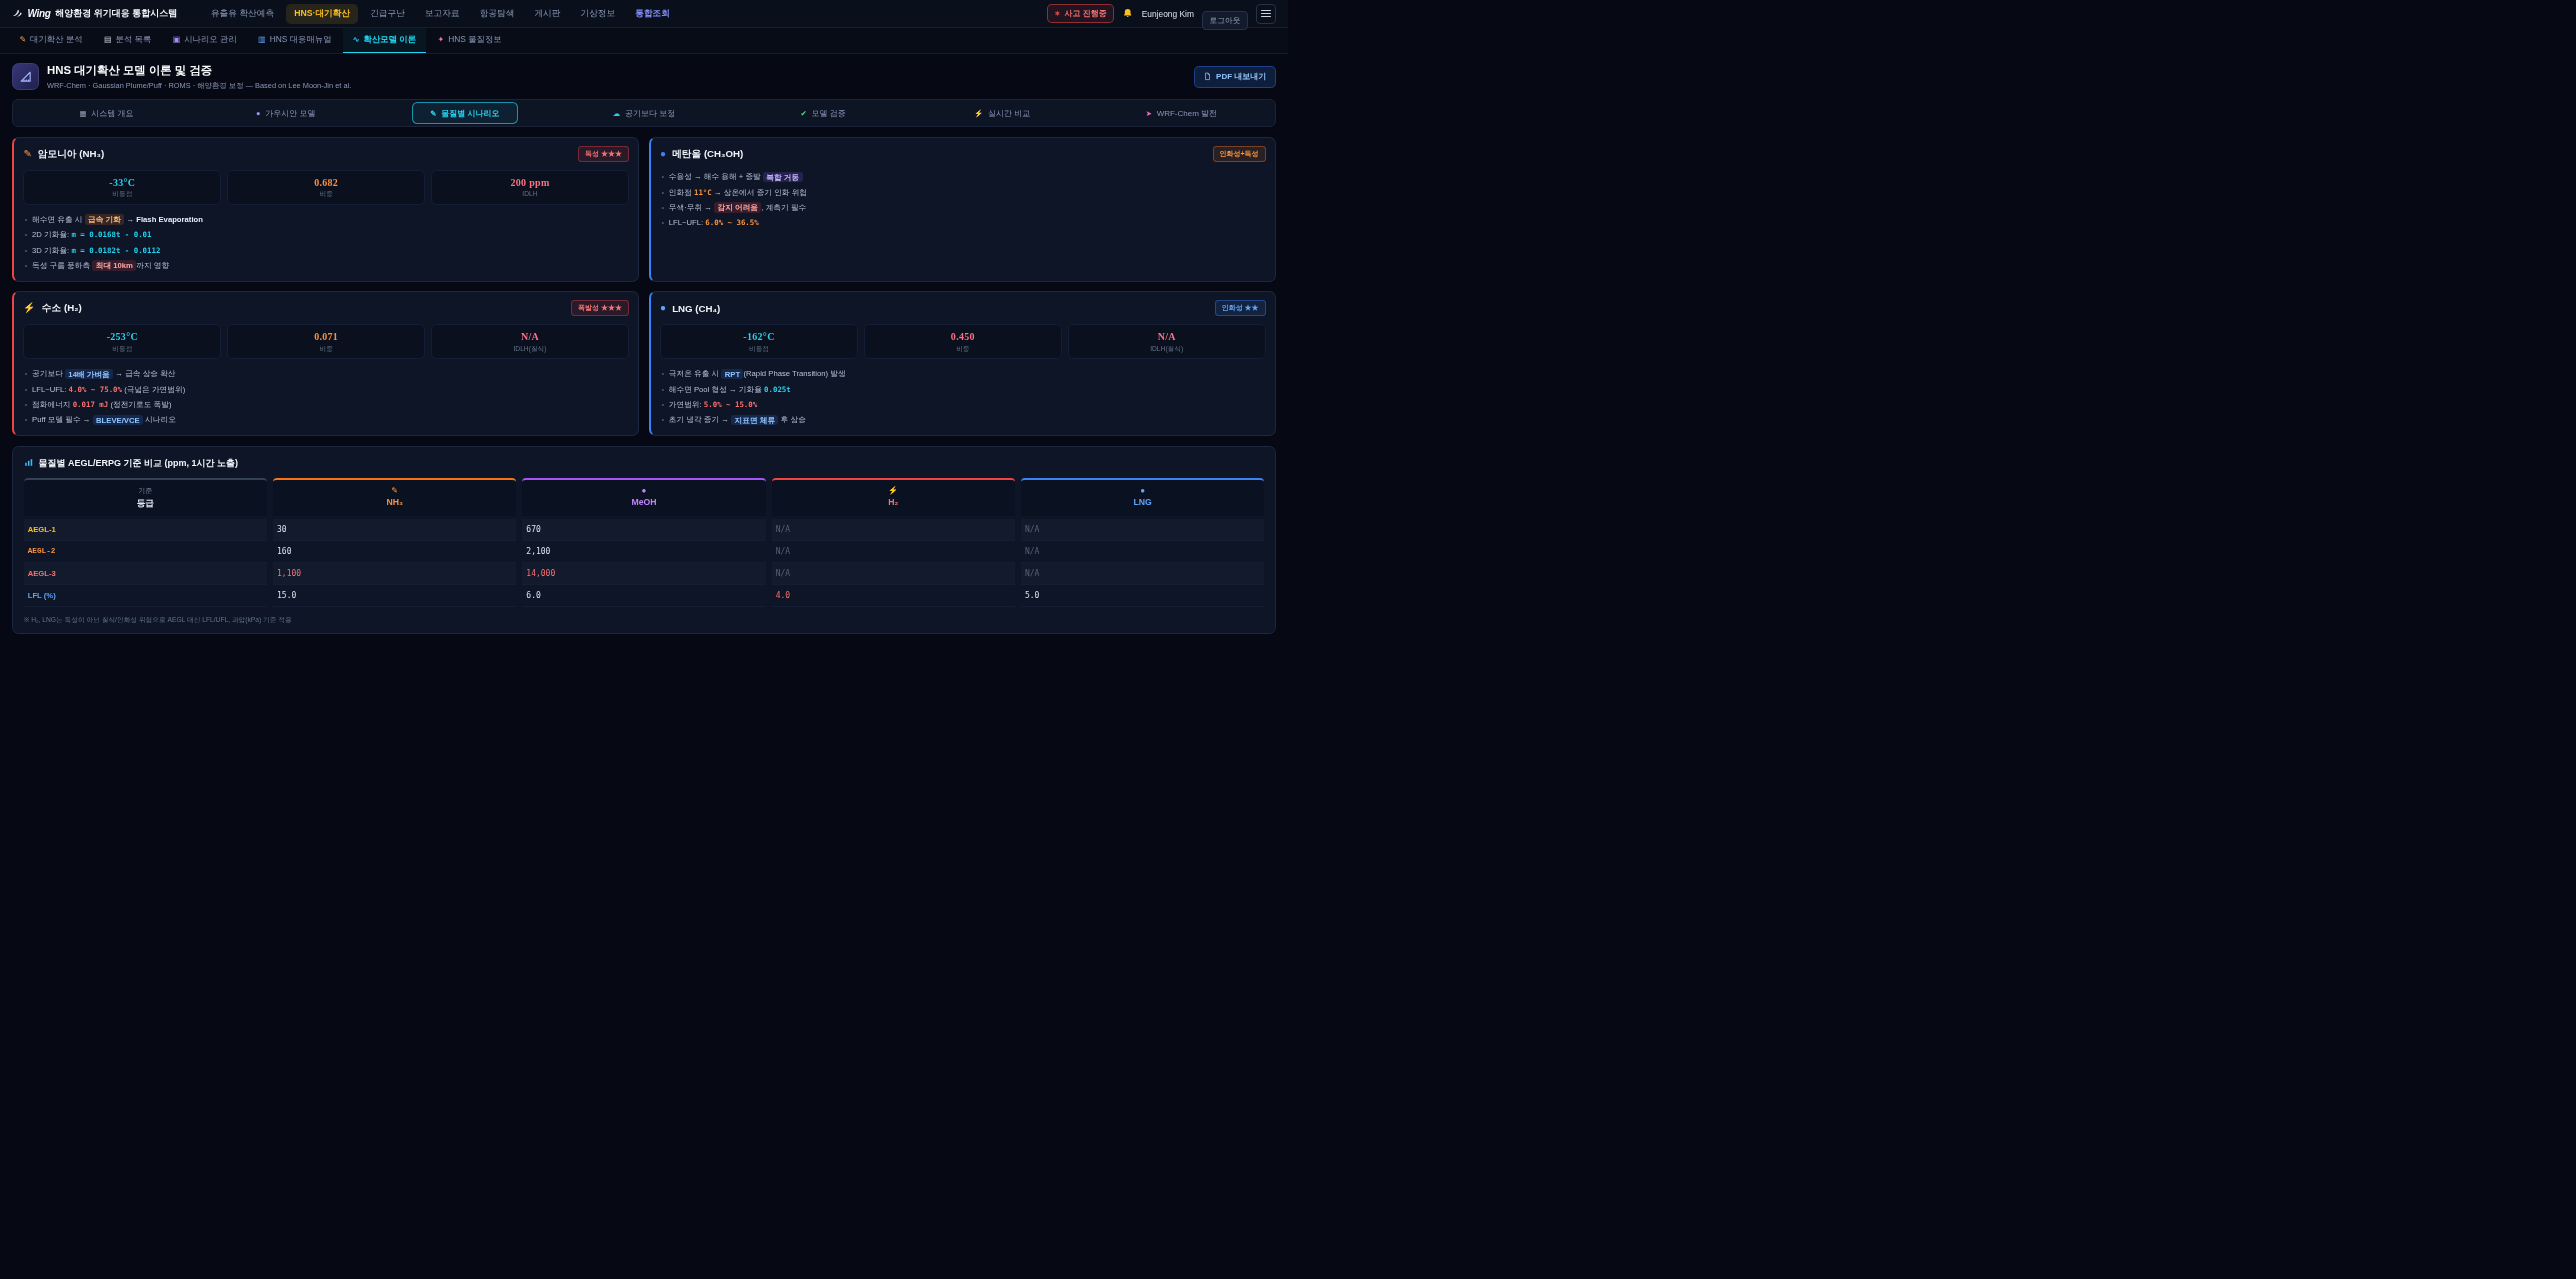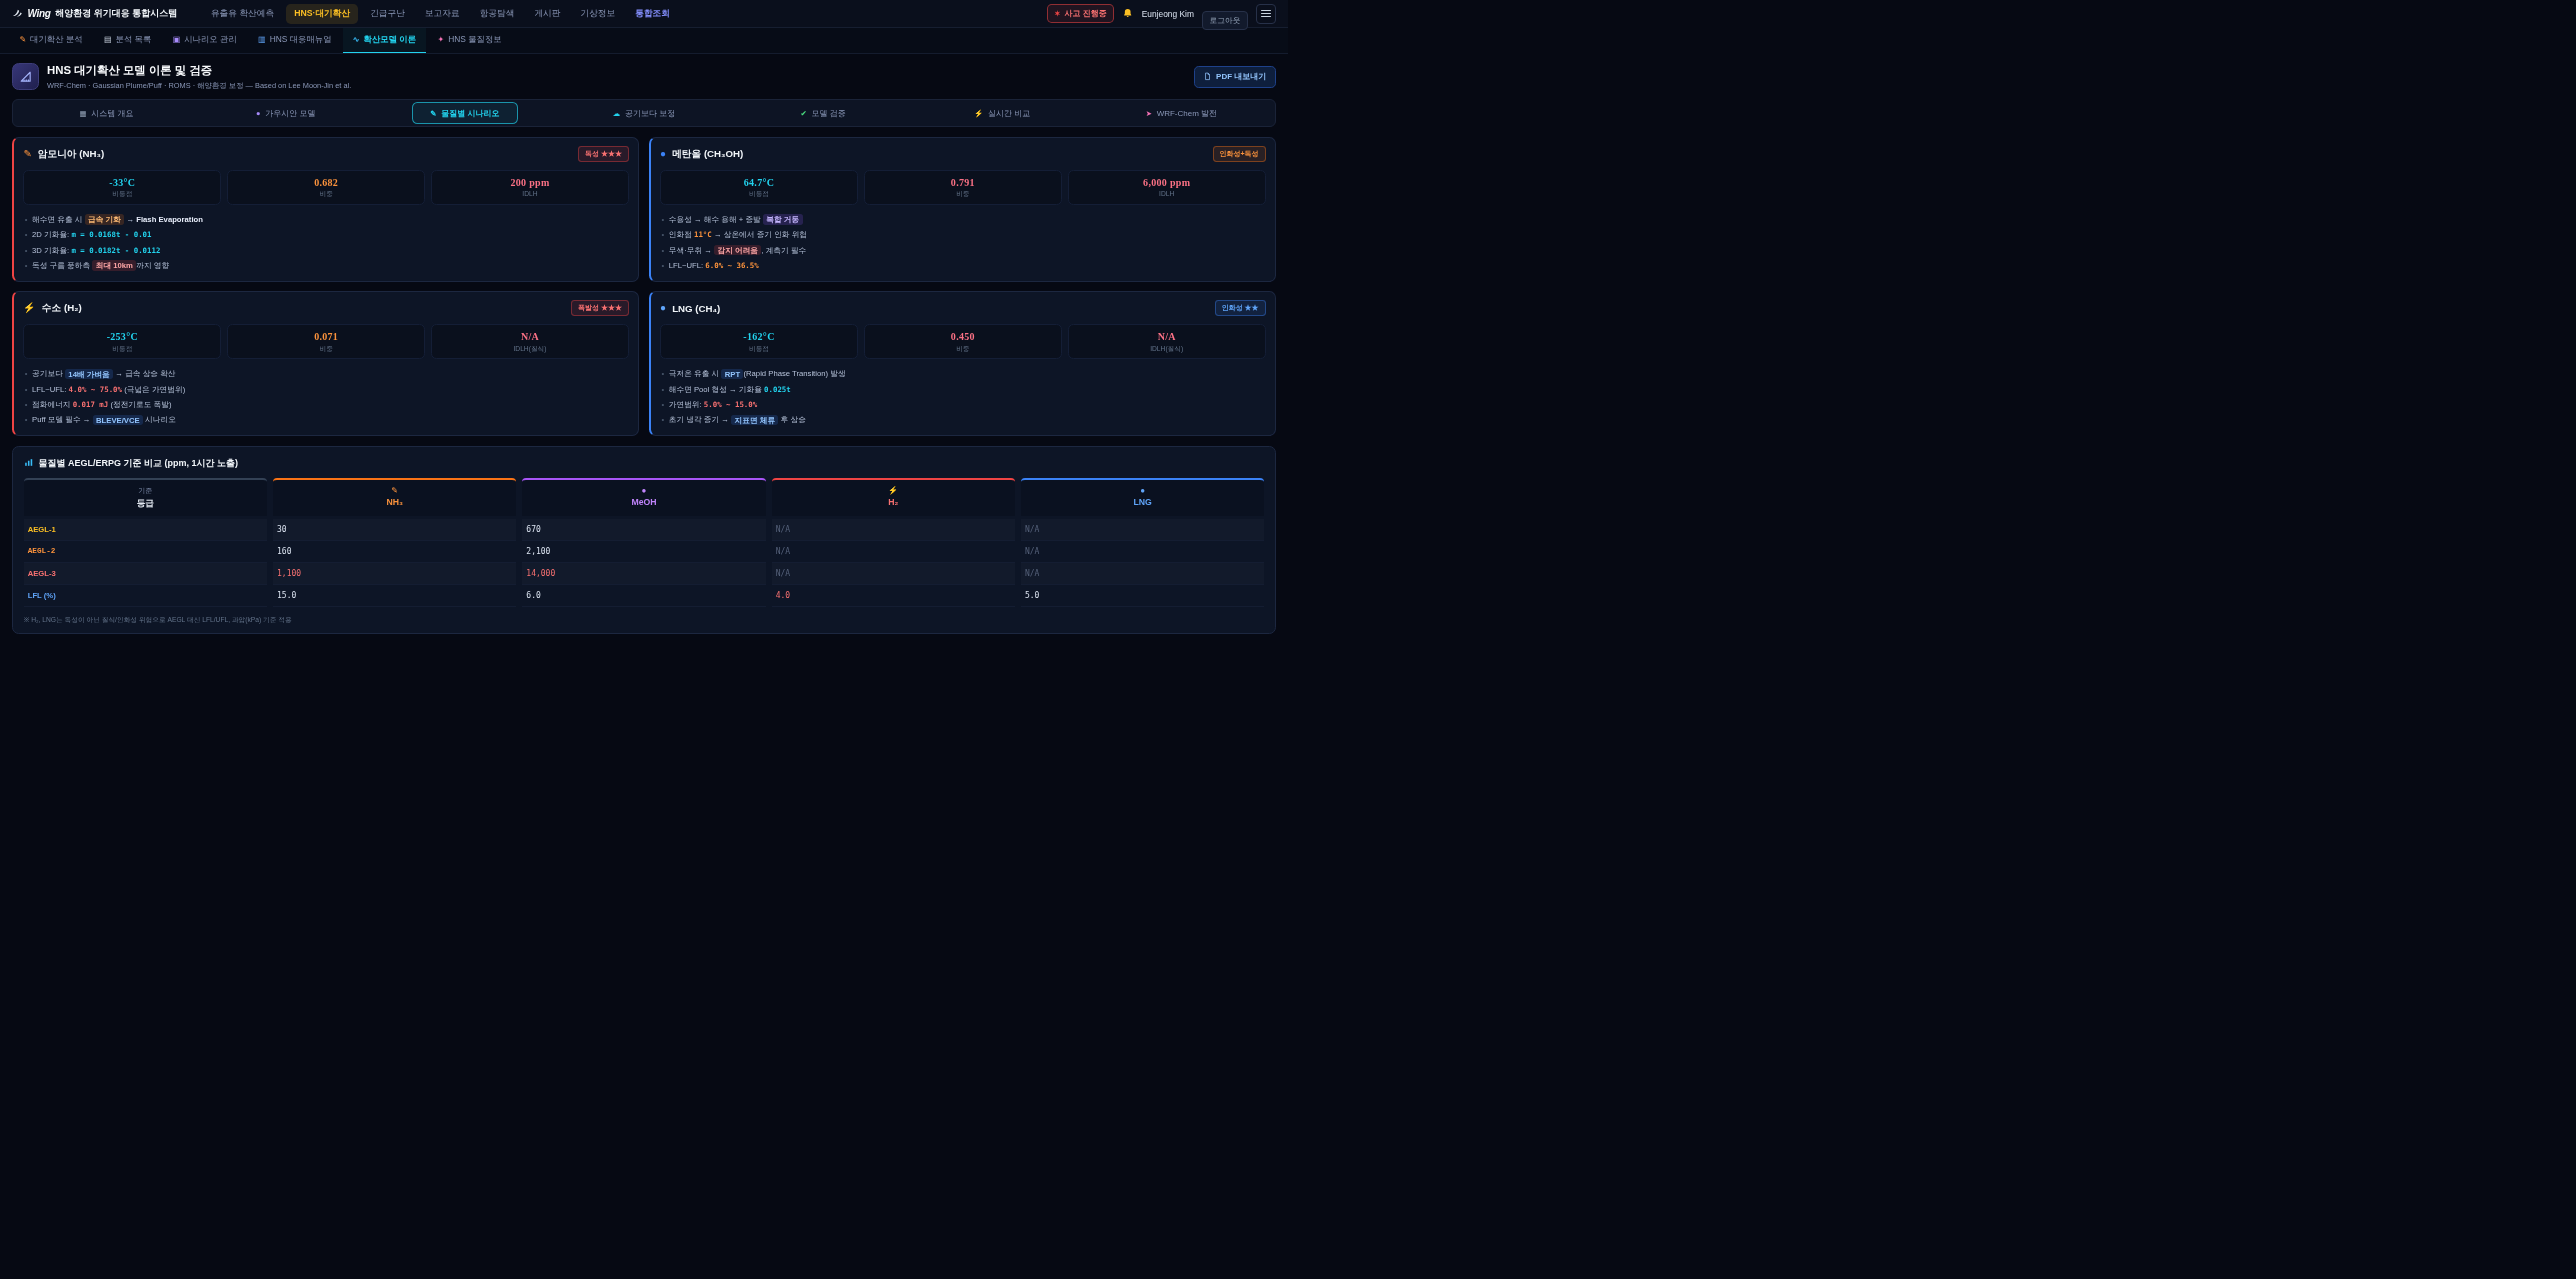--- a/index.html
+++ b/index.html
@@ -308,34 +308,20 @@
           <li><span>3D 기화율: </span><span class="mono-cyan">m = 0.0182t - 0.0112</span></li>
           <li><span>독성 구름 풍하측 </span><span class="hl-red">최대 10km</span><span>까지 영향</span></li>
         </ul>
       </section>
       <section class="card" style="border-left-color: rgb(59, 130, 246);">
         <div class="card-head">
           <span class="card-icon" style="color: rgb(59, 130, 246);">●</span>
           <span class="card-title">메탄올 (CH₃OH)</span>
           <span class="badge badge-orange">인화성+독성</span>
         </div>
-        <div class="stats">
-          <div class="stat">
-            <div class="stat-value" style="color: rgb(34, 211, 238);">64.7°C</div>
-            <div class="stat-label">비등점</div>
-          </div>
-          <div class="stat">
-            <div class="stat-value" style="color: rgb(251, 113, 133);">0.791</div>
-            <div class="stat-label">비중</div>
-          </div>
-          <div class="stat">
-            <div class="stat-value" style="color: rgb(251, 113, 133);">6,000 ppm</div>
-            <div class="stat-label">IDLH</div>
-          </div>
-        </div>
         <ul class="bullets">
           <li><span>수용성 → 해수 용해 + 증발 </span><span class="hl-violet">복합 거동</span></li>
           <li><span>인화점 </span><span class="mono-orange">11°C</span><span> → 상온에서 증기 인화 위험</span></li>
           <li><span>무색·무취 → </span><span class="hl-red">감지 어려움</span><span>, 계측기 필수</span></li>
           <li><span>LFL~UFL: </span><span class="mono-orange">6.0% ~ 36.5%</span></li>
         </ul>
       </section>
       <section class="card" style="border-left-color: rgb(239, 68, 68);">
         <div class="card-head">
           <span class="card-icon" style="color: rgb(251, 191, 36);">⚡</span>

